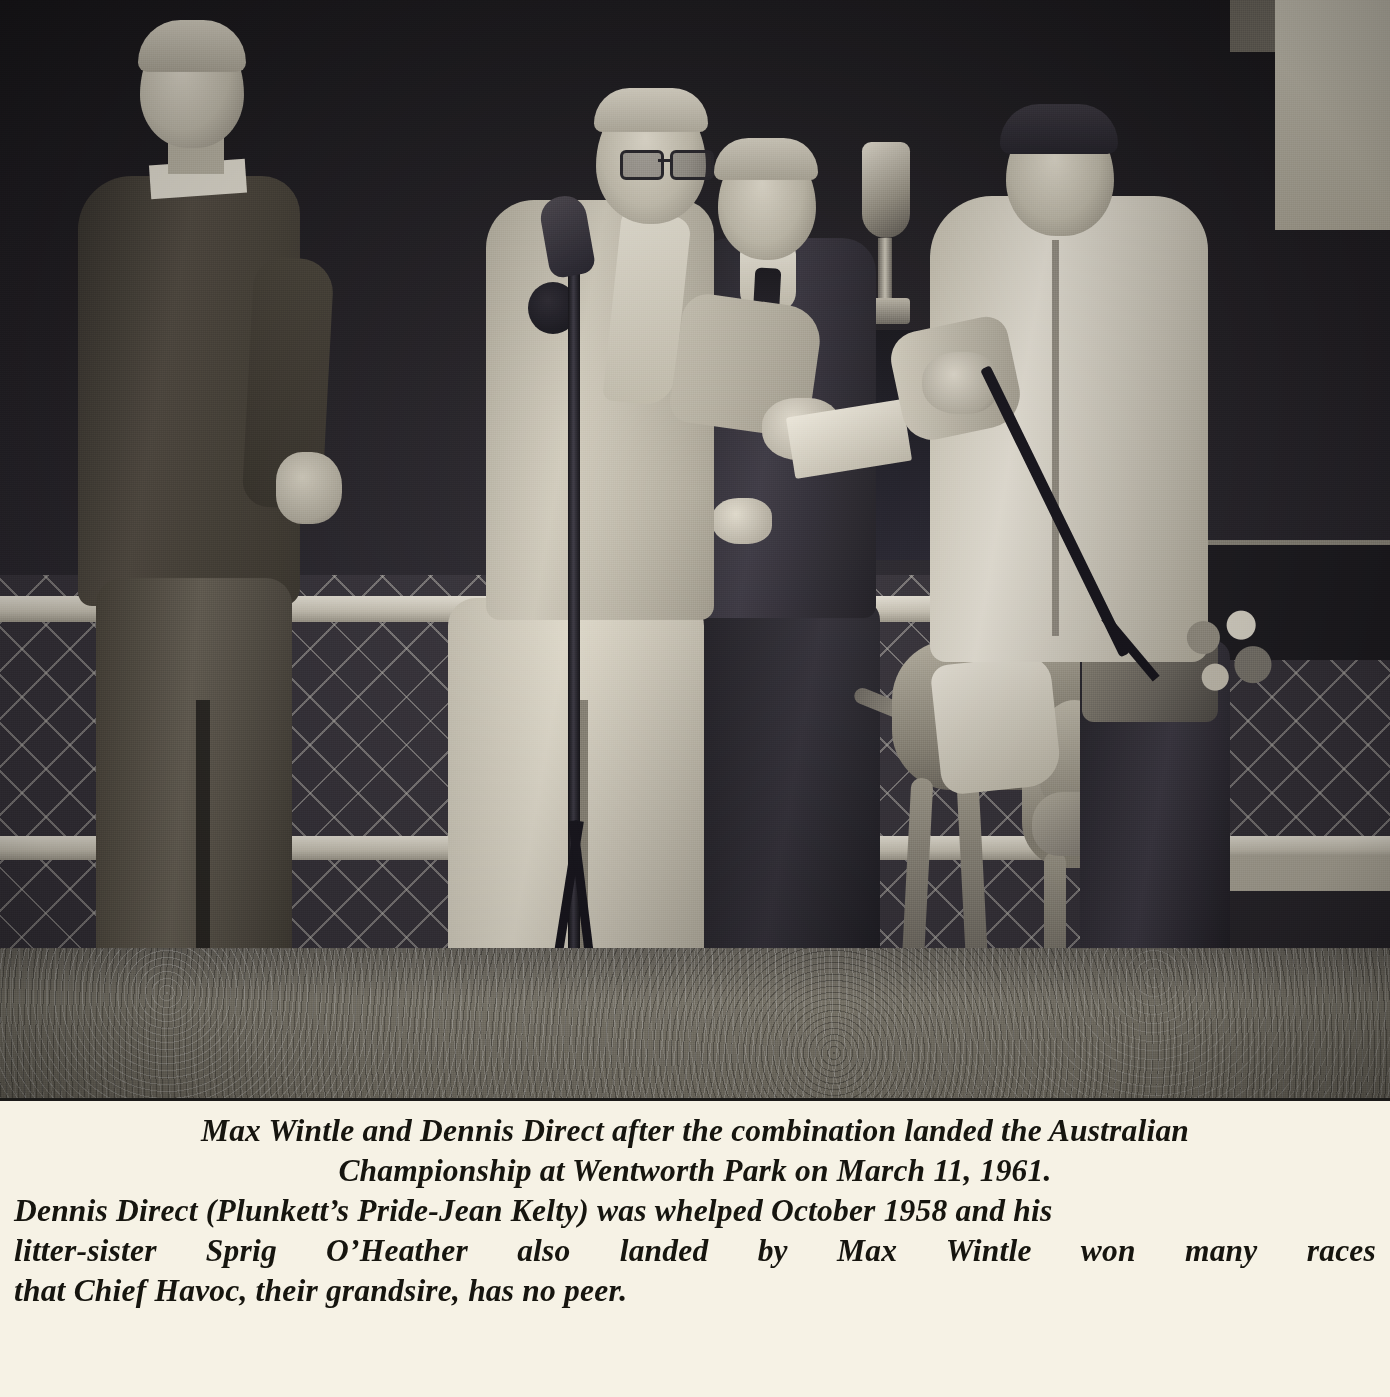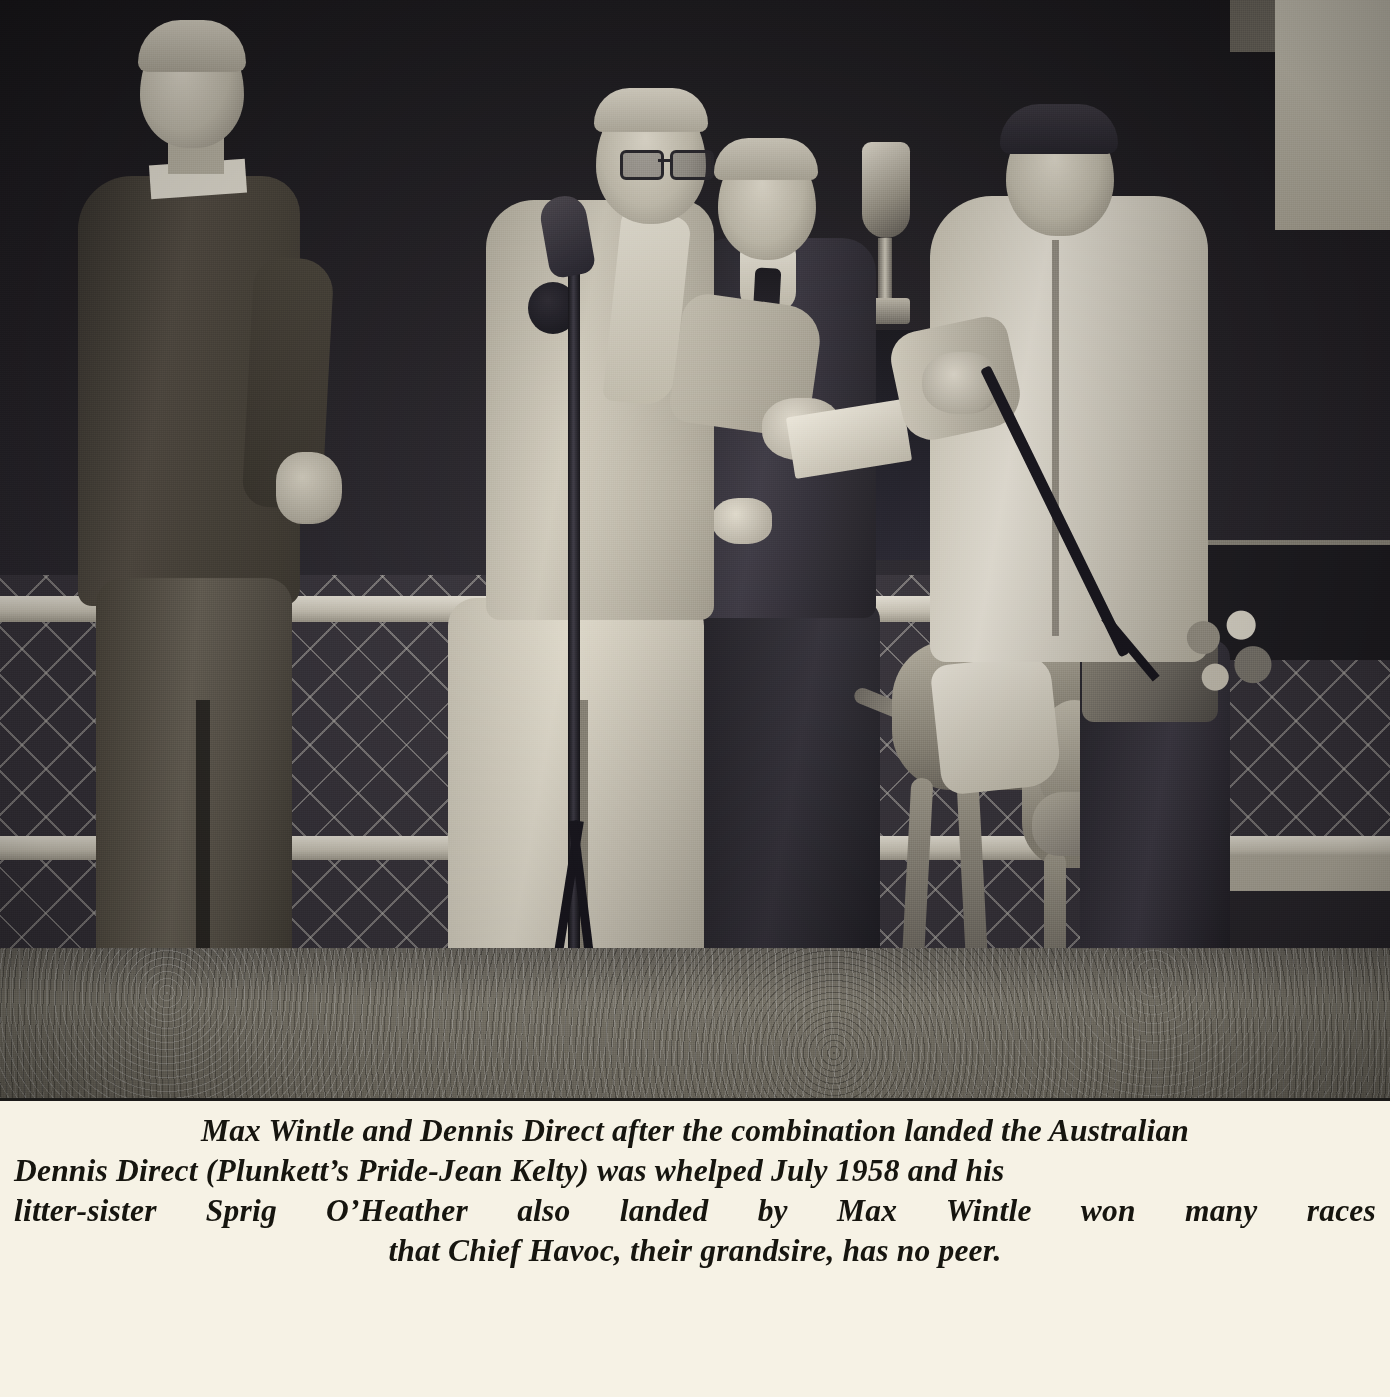--- a/index.html
+++ b/index.html
@@ -487,21 +487,21 @@
     font-size: 31.5px;
     line-height: 40px;
     color: #16150f;
     text-align: center;
     letter-spacing: 0.2px;
   }
   .caption p.l1 { text-align: justify; text-align-last: center; }
   .caption p.l3 { text-align: left; }
   .caption p.l4 { text-align: justify; text-align-last: justify; }
   .caption p.l5 { text-align: justify; text-align-last: justify; }
-  .caption p.l6 { text-align: center; }
+  .caption p.l6 { text-align: left; }
 </style>
 </head>
 <body>
 
 <div class="page">
 
   <div class="photo">
 
     <div class="bg-dark"></div>
     <div class="bg-panel-right2"></div>
@@ -611,18 +611,19 @@
     <div class="ground">
       <div class="speckle"></div>
     </div>
 
     <div class="grain"></div>
     <div class="vignette"></div>
   </div>
 
   <div class="caption">
     <p class="l1">Max Wintle and Dennis Direct after the combination landed the Australian</p>
-    <p class="l3">Dennis Direct (Plunkett’s Pride-Jean Kelty) was whelped July 1958 and his</p>
+    <p class="l2">Championship at Wentworth Park on March 11, 1961.</p>
+    <p class="l3">Dennis Direct (Plunkett’s Pride-Jean Kelty) was whelped October 1958 and his</p>
     <p class="l4">litter-sister Sprig O’Heather also landed by Max Wintle won many races</p>
     <p class="l6">that Chief Havoc, their grandsire, has no peer.</p>
   </div>
 
 </div>
 
 </body></html>

